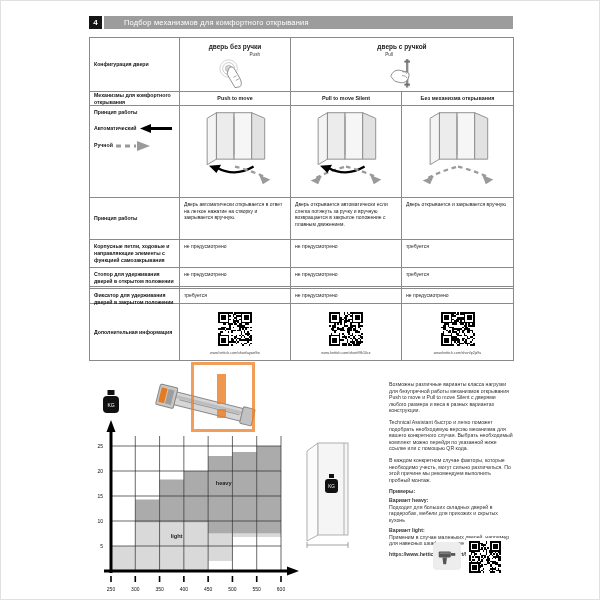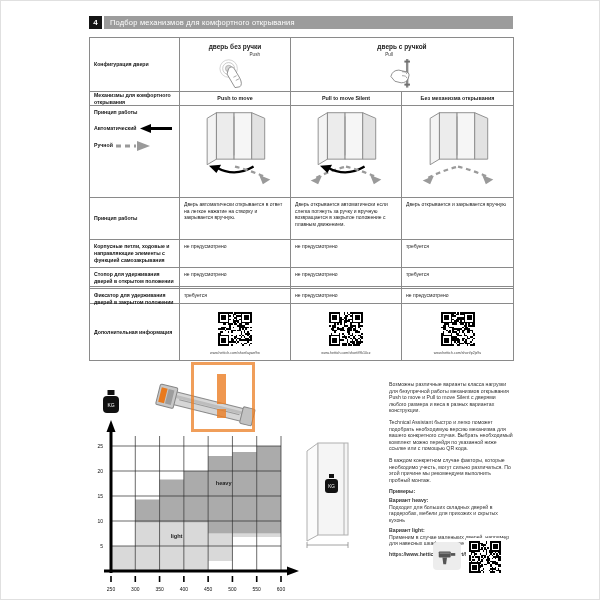--- a/index.html
+++ b/index.html
@@ -3,21 +3,21 @@
 <meta charset="utf-8">
 <style>
   html,body{margin:0;padding:0;background:#fff;}
   .page{position:relative;width:600px;height:600px;background:#fff;border:1px solid #e0e0e0;
         box-sizing:border-box;font-family:"Liberation Sans",sans-serif;color:#222;overflow:hidden;}
   
   .hbar{position:absolute;left:88px;width:424px;height:13px;display:flex;align-items:stretch;}
   .hbar .num{width:13px;background:#141414;color:#fff;font-size:8px;font-weight:bold;
              display:flex;align-items:center;justify-content:center;margin-right:2px;}
   .hbar .bar{flex:1;background:#9c9c9c;color:#fff;font-size:7.5px;display:flex;align-items:center;
-             padding-left:6px;letter-spacing:.2px;}
+             padding-left:20px;letter-spacing:.2px;}
   
   .t{position:absolute;left:88px;top:36px;width:424px;display:grid;
      grid-template-columns:90px 111px 111px 112px;
      grid-template-rows:54px 14px 92px 42px 28px 18px 18px 57px;
      border-top:1px solid #8a8a8a;border-left:1px solid #8a8a8a;font-size:5px;}
   .c{border-right:1px solid #8a8a8a;border-bottom:1px solid #8a8a8a;padding:3px 4px;box-sizing:border-box;
      line-height:1.3;}
   .c.lab{font-weight:bold;font-size:5.2px;color:#111;}
   .c.center{display:flex;flex-direction:column;align-items:center;justify-content:flex-start;text-align:center;}
   .c.vcenter{display:flex;flex-direction:column;justify-content:center;}

